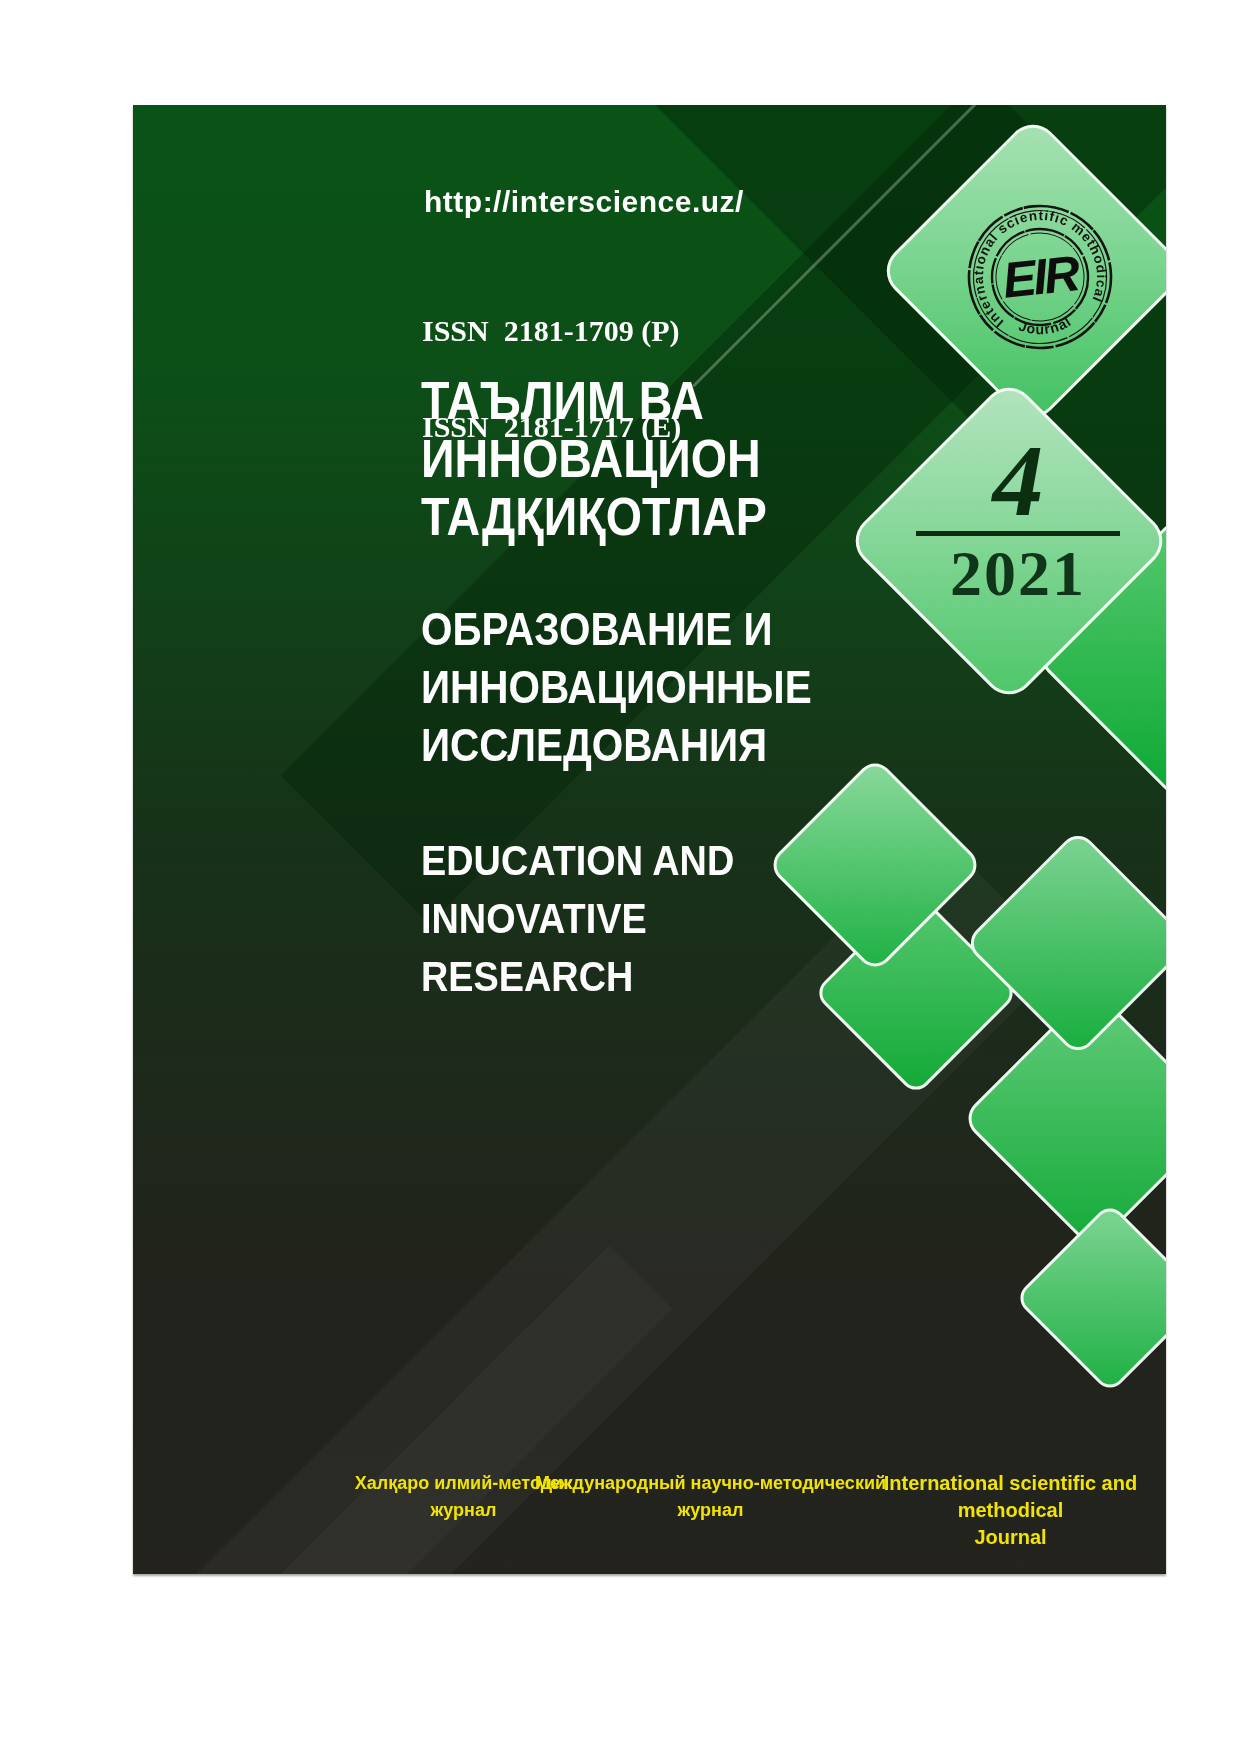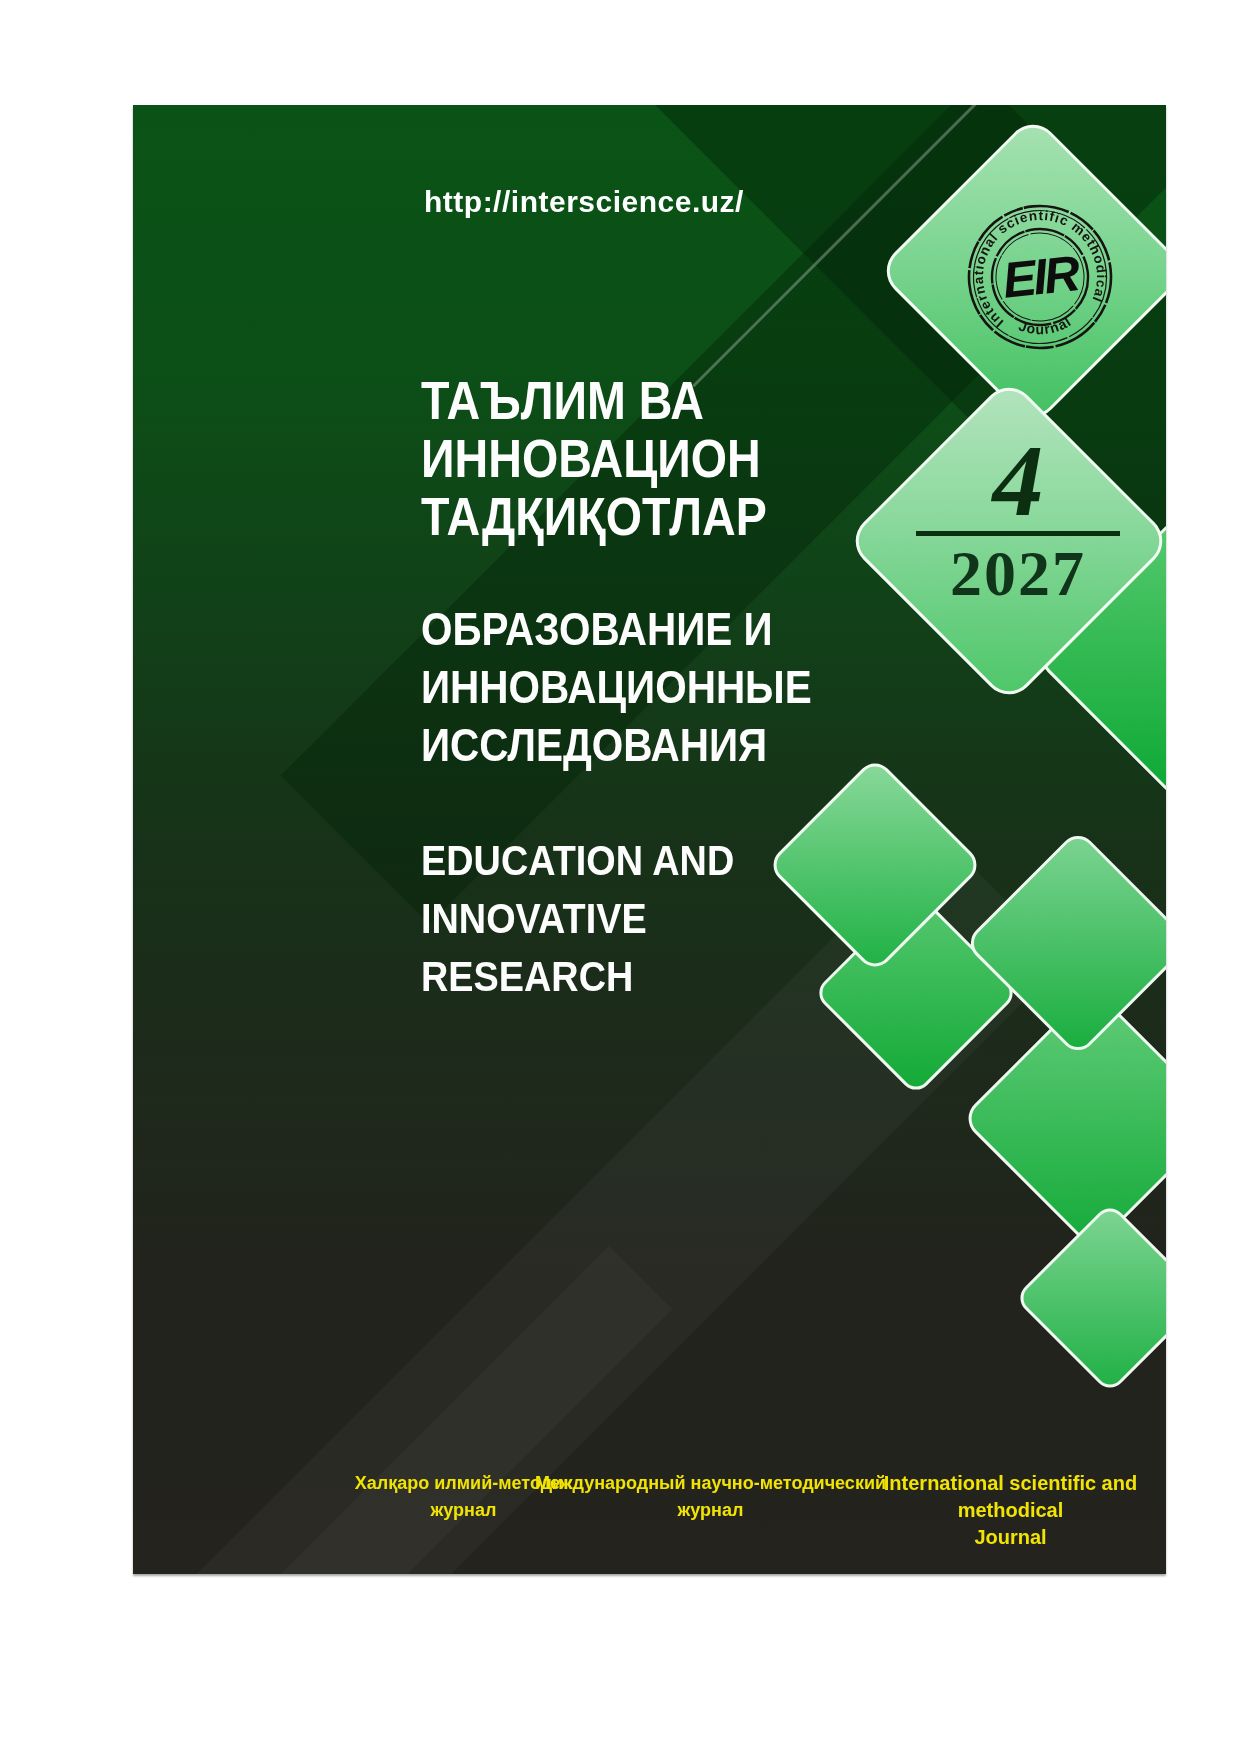--- a/index.html
+++ b/index.html
@@ -100,24 +100,28 @@
       </text>
       <text font-family="Liberation Sans, sans-serif" font-size="14" font-weight="600" fill="#161512" letter-spacing="1" text-anchor="middle">
         <textPath href="#arcBottom" startOffset="50%">Journal</textPath>
       </text>
       <text x="80" y="97" text-anchor="middle" font-family="Liberation Sans, sans-serif" font-size="50" font-weight="bold" font-style="italic" letter-spacing="-3" fill="#0d0d0d">EIR</text>
     </svg>
 
     <div class="issue">
       <div class="num">4</div>
       <div class="bar"></div>
-      <div class="year">2027</div>
+      <div class="year">2021</div>
     </div>
 
     <div class="url">http://interscience.uz/</div>
+    <div class="issn">
+      <div>ISSN  2181-1709 (P)</div>
+      <div>ISSN  2181-1717 (E)</div>
+    </div>
 
     <div class="titleblock t-uz">
       <div>ТАЪЛИМ ВА</div>
       <div>ИННОВАЦИОН</div>
       <div>ТАДҚИҚОТЛАР</div>
     </div>
     <div class="titleblock t-ru">
       <div>ОБРАЗОВАНИЕ И</div>
       <div>ИННОВАЦИОННЫЕ</div>
       <div>ИССЛЕДОВАНИЯ</div>

